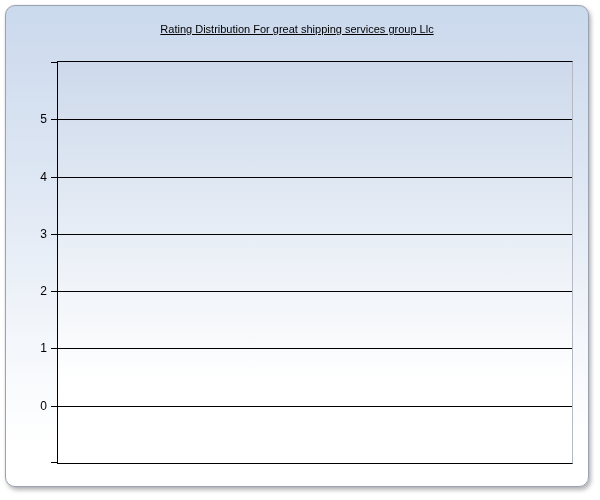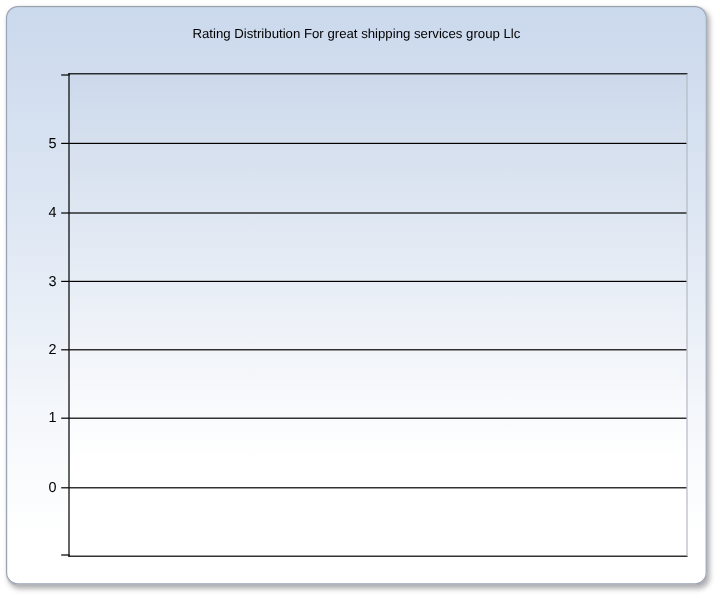--- a/index.html
+++ b/index.html
@@ -24,20 +24,21 @@
   }
   .chart-title {
     position: absolute;
     left: 0;
     top: 17px;
     width: 100%;
     text-align: center;
     font-size: 11px;
     color: #000000;
     letter-spacing: 0px;
+    text-decoration: underline;
   }
   .plot {
     position: absolute;
     left: 51px;
     top: 55px;
     width: 514px;
     height: 401px;
     border-top: 1px solid #000000;
     border-bottom: 1px solid #000000;
     border-left: 1px solid #000000;

